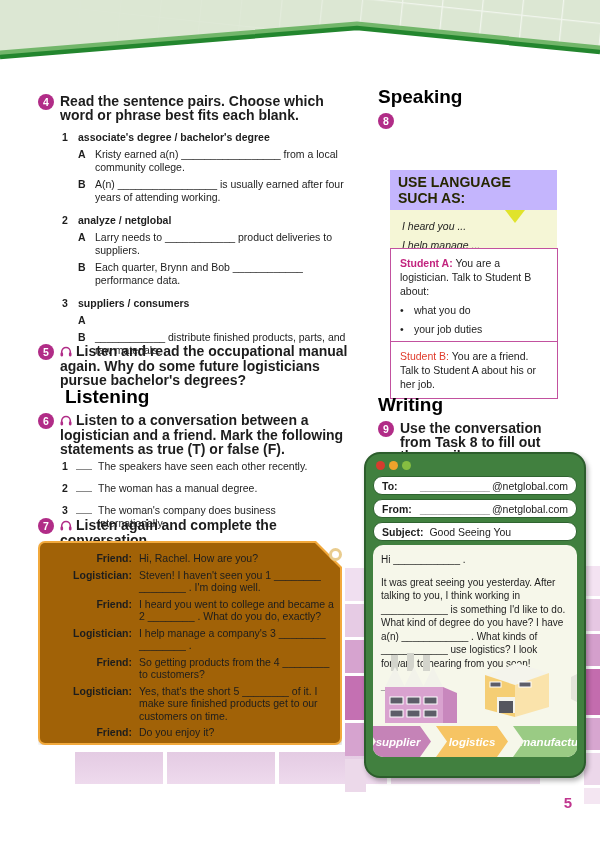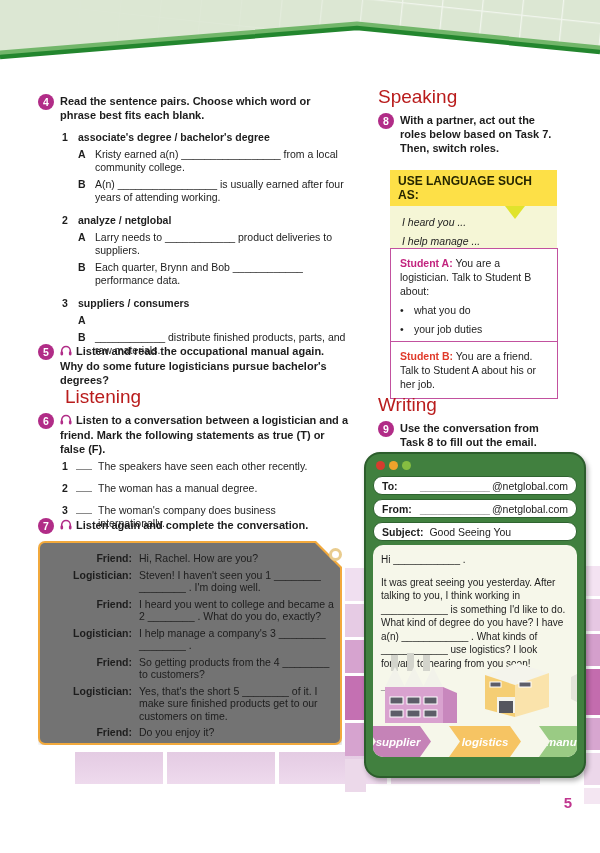--- a/index.html
+++ b/index.html
@@ -11,25 +11,25 @@
   .hdr { position:absolute; top:0; left:0; }
   .band { position:absolute; left:75px; top:752px; height:32px; width:465px; display:flex; gap:4px; }
   .band .cell { background:linear-gradient(#e4cbe3,#eedaed); flex:1; }
   .vstrip { position:absolute; display:flex; flex-direction:column; gap:3px; }
   .vstrip div { width:100%; }
   .s1 { left:345px; top:568px; width:21px; }
   .s2 { left:584px; top:566px; width:16px; }
 
   
   .abs { position:absolute; }
-  .sec-h { font-size:19px; font-weight:normal; color:#b91c1c; }
+  .sec-h { font-size:19px; font-weight:bold; color:#000000; }
   .task { display:flex; align-items:flex-start; }
   .tnum { flex:0 0 16px; width:16px; height:16px; border-radius:50%; background:#b12c87;
           color:#fff; font-size:10.5px; font-weight:bold; text-align:center; line-height:16px; margin-top:0; }
-  .ttitle { margin-left:6px; font-size:11px; font-weight:bold; line-height:14px; }
+  .ttitle { margin-left:6px; font-size:14px; font-weight:bold; line-height:14px; }
   .hp { display:inline-block; vertical-align:-1px; margin-right:4px; }
 
   
   .t4items { margin-left:24px; margin-top:9px; font-size:10.5px; line-height:13px; }
   .qitem { margin-bottom:10px; }
   .qhead { display:flex; font-weight:bold; }
   .qhead .qn { flex:0 0 16px; }
   .opt { display:flex; margin-top:4px; }
   .opt .ol { flex:0 0 17px; font-weight:bold; margin-left:16px; }
   .blanktxt { color:#1d1d1d; }
@@ -37,40 +37,40 @@
   
   .stm { display:flex; font-size:10.5px; line-height:13px; margin-bottom:9px; }
   .stm .sn { flex:0 0 14px; font-weight:bold; }
   .stm .sb { flex:0 0 16px; border-bottom:1px solid #8a8a8a; height:10px; margin-right:6px; }
 
   
   .note { position:absolute; left:38px; top:541px; width:304px; height:204px;
           background:#f2a93c; border-radius:7px; padding:2px;
           clip-path:polygon(0 0, calc(100% - 26px) 0, 100% 26px, 100% 100%, 0 100%);
           filter:drop-shadow(1px 2px 2px rgba(0,0,0,.18)); }
-  .note-in { width:100%; height:100%; background:#737373; border-radius:5px;
+  .note-in { width:100%; height:100%; background:#a16207; border-radius:5px;
           clip-path:polygon(0 0, calc(100% - 25px) 0, 100% 25px, 100% 100%, 0 100%);
           padding:9px 2px 6px 8px; }
   .hole { position:absolute; top:7px; right:11px; width:13px; height:13px; background:#fff;
           border:3px solid #e9cc8e; border-radius:50%; z-index:3; }
   .convo { display:grid; grid-template-columns:84px 1fr; column-gap:7px; row-gap:4px;
            font-size:10.5px; line-height:12.5px; }
   .spk { font-weight:bold; text-align:right; }
 
   
   .usebox { position:absolute; left:390px; top:170px; width:167px; }
-  .use-t { background:#fde047; color:#262600; font-weight:bold; font-size:12px; padding:4px 8px; position:relative; z-index:2; }
+  .use-t { background:#c4b5fd; color:#262600; font-weight:bold; font-size:14px; padding:4px 8px; position:relative; z-index:2; }
   .use-b { background:#f5f6d6; font-size:10.5px; font-style:italic; padding:10px 12px 8px; position:relative; }
   .use-b div { margin-bottom:7px; }
   .use-tri { position:absolute; top:100%; left:69%; width:0; height:0; z-index:2;
              border-left:10px solid transparent; border-right:10px solid transparent; border-top:13px solid #e0e32c; }
   .sbox { position:absolute; left:390px; width:168px; background:#fff; border:1.5px solid #c2519f;
           padding:7px 9px; font-size:10.5px; line-height:14px; }
   .lblA { color:#c2247e; font-weight:bold; }
-  .lblB { color:#e03a2a; font-weight:bold; }
+  .lblB { color:#e03a2a; font-weight:normal; }
   .bul { display:flex; margin-top:5px; }
   .bul .bd { flex:0 0 14px; text-align:left; }
 
   
   .email { position:absolute; left:364px; top:452px; width:222px; height:326px;
            background:#41803f; border:2px solid #2c5d2c; border-radius:16px;
            box-shadow:2px 3px 5px rgba(0,0,0,.3); padding:5px 7px 7px; }
   .dots { display:flex; gap:4px; padding:2px 3px 6px; }
   .dots span { width:9px; height:9px; border-radius:50%; }
   .d1{background:#d63c2e;} .d2{background:#eda32b;} .d3{background:#85bd41;}
@@ -78,21 +78,21 @@
          margin-bottom:4px; font-size:10.5px; display:flex; align-items:baseline; }
   .fld .fl { font-weight:bold;text-align:center; }
   .fld .gap { flex:1; }
   .fld .bl { color:#9a9a9a; margin-right:2px; }
   .fld .sv { margin-left:6px; }
   .panel { background:#f6f7ea; border-radius:10px; height:212px; margin-top:2px;
            position:relative; overflow:hidden; padding:8px 8px 0; }
   .panel p { font-size:10px; line-height:13.5px; margin-bottom:9px; }
   .sig { font-size:10px; color:#8a8a8a; letter-spacing:0; }
   .bimg { position:absolute; left:0; bottom:30px; }
-  .flow { position:absolute; left:-8px; right:0; bottom:0; height:31px; display:flex; gap:18px; }
+  .flow { position:absolute; left:-8px; right:0; bottom:0; height:31px; display:flex; gap:5px; }
   .arw { clip-path:polygon(0 0, calc(100% - 11px) 0, 100% 50%, calc(100% - 11px) 100%, 0 100%, 11px 50%);
          color:#fff; font-style:italic; font-weight:bold; font-size:11.5px;
          display:flex; align-items:center; justify-content:center; }
   .a1{background:#c583b7; flex:0 0 66px;} .a2{background:#9acb84; flex:0 0 83px;}
   .a3{background:#f6c463; flex:0 0 72px;}
 
   .pageno { position:absolute; right:28px; top:794px; color:#c0368f; font-weight:bold; font-size:15px; }
 </style>
 </head>
 <body>
@@ -261,21 +261,20 @@
           <span>I do. It's 6 ________ - ________ , and my company does business globally, so it's also challenging at times.</span>
       </div>
     </div>
   </div>
   <div class="hole" style="top:548px; right:258px; position:absolute;"></div>
 
   <div class="abs sec-h" style="left:378px; top:86px;">Speaking</div>
 
   <div class="abs task" style="left:378px; top:113px; width:184px;">
     <span class="tnum">8</span>
-    <span class="ttitle">With a partner, act out the roles below based on Task 7. Then, switch roles.</span>
   </div>
 
   <div class="usebox">
     <div class="use-t">USE LANGUAGE SUCH AS:<span class="use-tri"></span></div>
     <div class="use-b">
       <div>I heard you ...</div>
       <div>I help manage ...</div>
       <div>I make sure ...</div>
     </div>
   </div>

